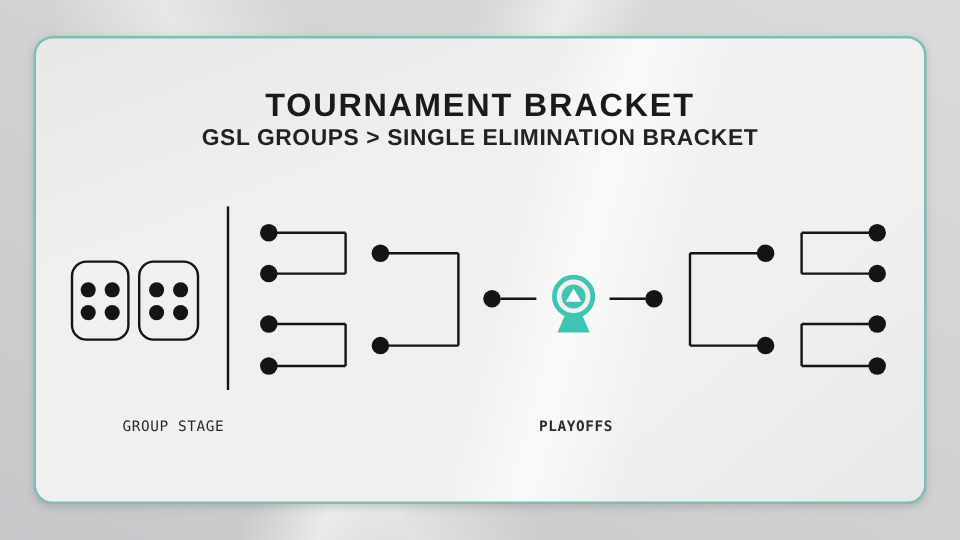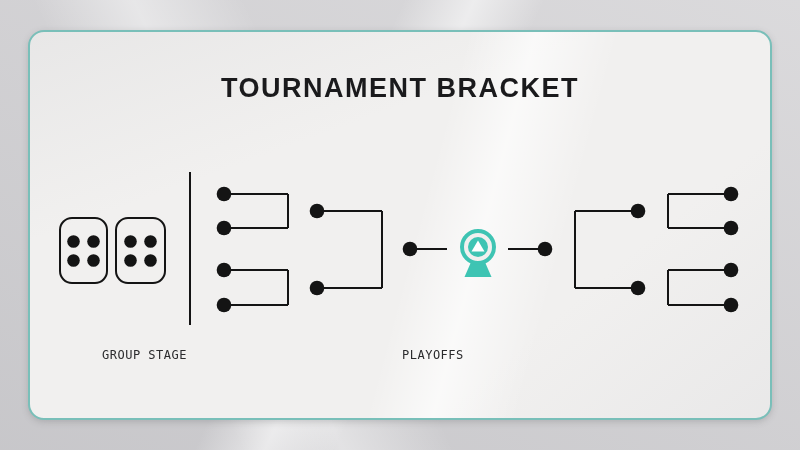--- a/index.html
+++ b/index.html
@@ -29,28 +29,29 @@
   .subtitle{
     position:absolute;left:0;top:73px;width:100%;text-align:center;
     font-size:19px;font-weight:700;letter-spacing:.5px;color:#222225;
   }
   .stage-label{
     position:absolute;
     font-family:"DejaVu Sans Mono","Liberation Mono",monospace;
     font-size:12px;font-weight:500;letter-spacing:.5px;color:#2b2b2d;
   }
   .label-group{left:12px;top:316px;width:145px;text-align:right;}
-  .label-playoffs{left:372px;top:316px;width:156px;text-align:left;}
+  .label-playoffs{left:372px;top:316px;width:156px;text-align:center;font-weight:bold;}
   svg.diagram{position:absolute;left:0;top:0;width:800px;height:450px;}
 </style>
 </head>
 <body>
 
 <div class="card" style="border-color: rgb(121, 191, 185);">
   <div class="title">TOURNAMENT BRACKET</div>
+  <div class="subtitle">GSL GROUPS &gt; SINGLE ELIMINATION BRACKET</div>
   <div class="stage-label label-group">GROUP STAGE</div>
   <div class="stage-label label-playoffs">PLAYOFFS</div>
 </div>
 
 <svg class="diagram" viewBox="0 0 800 450">
     <line x1="190" y1="172" x2="190" y2="325" stroke="#141414" stroke-width="2"></line>
     <rect x="60" y="218" width="47" height="65" rx="12" fill="none" stroke="#141414" stroke-width="2"></rect>
     <circle cx="73.5" cy="241.5" r="6.3" fill="#141414"></circle>
     <circle cx="93.5" cy="241.5" r="6.3" fill="#141414"></circle>
     <circle cx="73.5" cy="260.5" r="6.3" fill="#141414"></circle>

